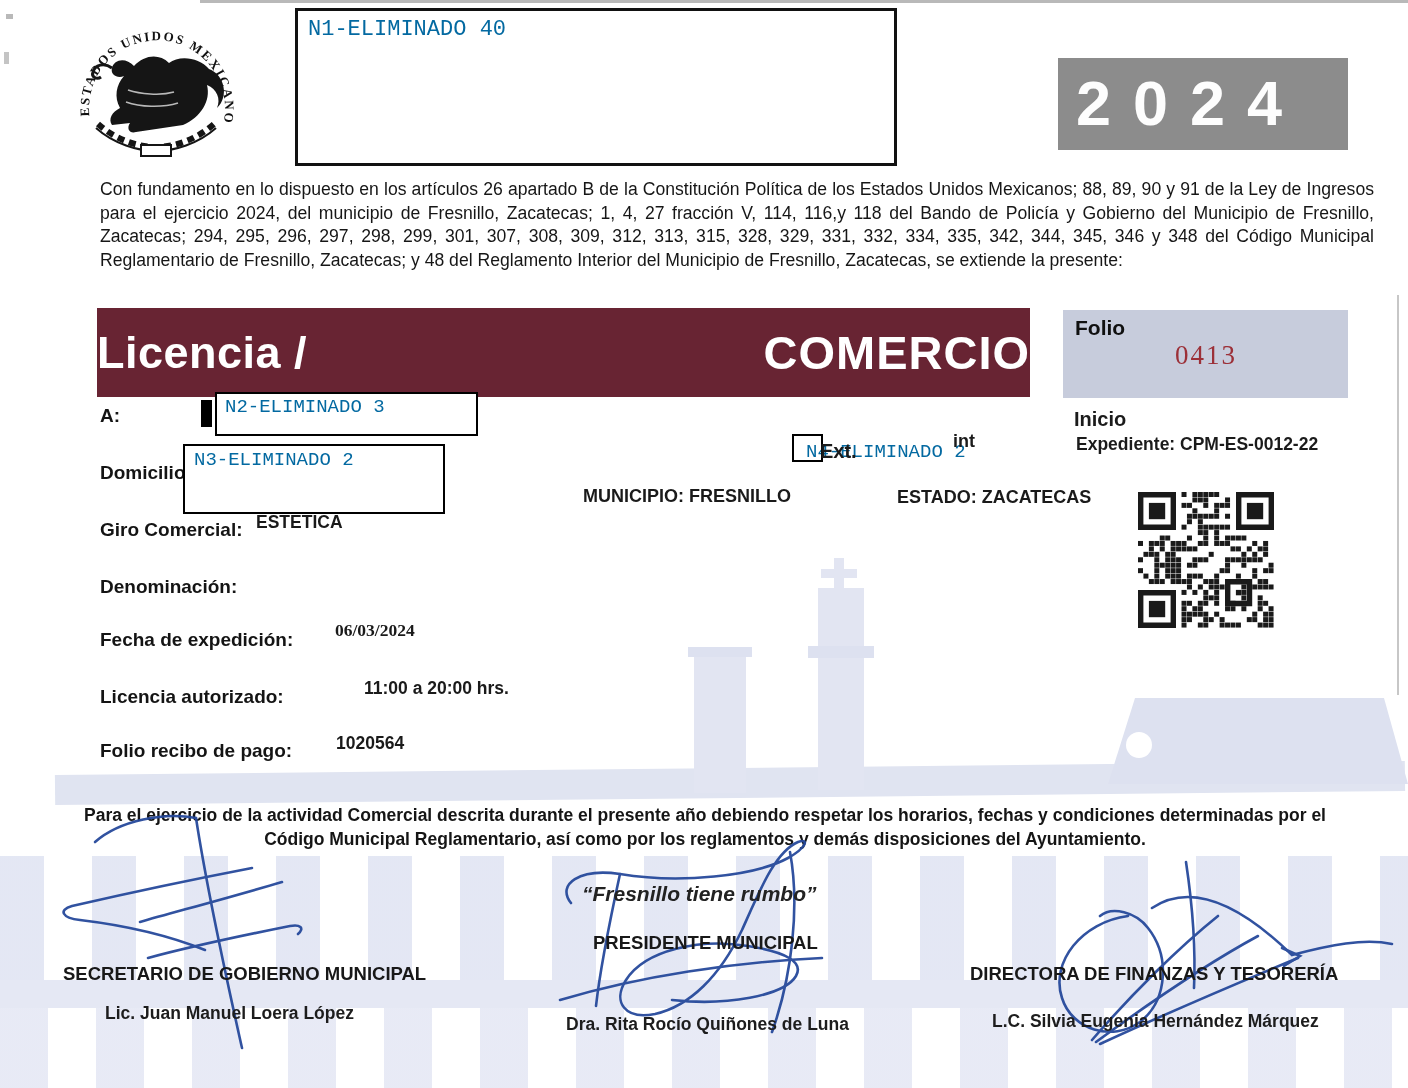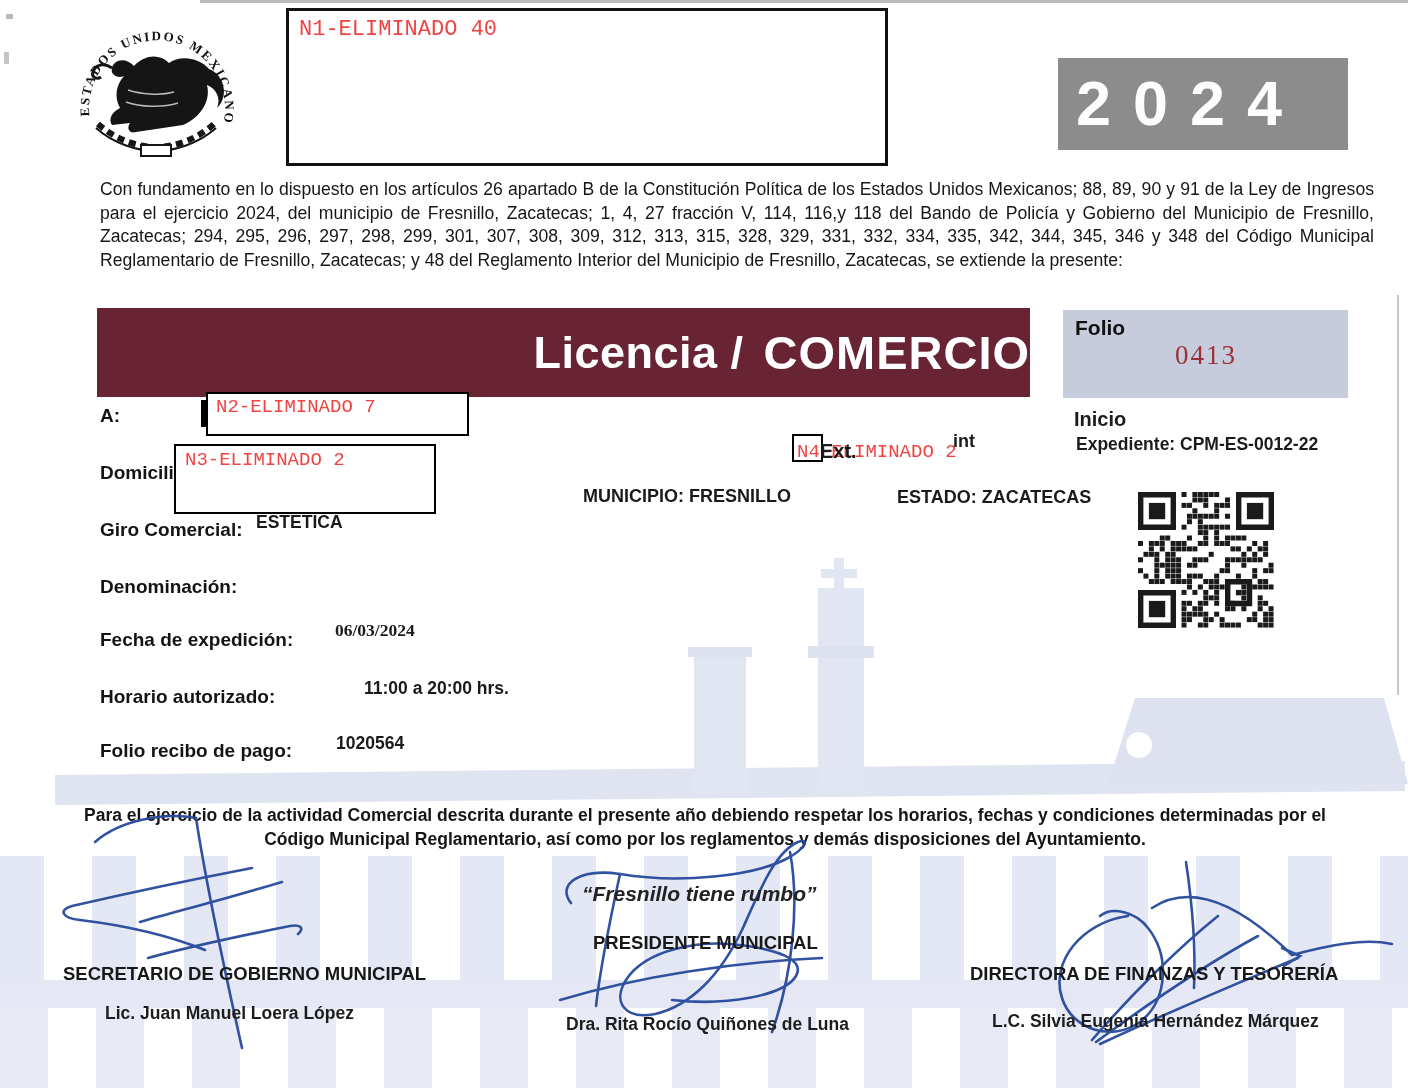--- a/index.html
+++ b/index.html
@@ -2,21 +2,21 @@
 <html><head>
 <meta charset="utf-8">
 <style>
   * { margin:0; padding:0; box-sizing:border-box; }
   body { background:#e8e8e8; font-family:"Liberation Sans", sans-serif; }
   #page {
     position:relative; width:1408px; height:1088px; margin:0 auto;
     background:#ffffff; overflow:hidden; color:#1b1b1b;
   }
   .abs { position:absolute; }
-  .mono { font-family:"Liberation Mono","DejaVu Sans Mono",monospace; color:#ef4444; }
+  .mono { font-family:"Liberation Mono","DejaVu Sans Mono",monospace; color:#0369a1;margin-left:9px; }
 
   
   .scan-top { left:200px; top:0; width:1208px; height:3px; background:#a2a2a2; opacity:.75; }
   .scan-right { left:1397px; top:295px; width:2px; height:400px; background:#c7c7c7; }
   .scan-mark1 { left:6px; top:14px; width:7px; height:5px; background:#b9b9b9; }
   .scan-mark2 { left:4px; top:52px; width:5px; height:12px; background:#c4c4c4; }
 
   
   .wm { background:#e2e5f2; }
   .wm-band1 { left:55px; top:768px; width:1350px; height:30px; transform:rotate(-.6deg); background:#e0e4f1; }
@@ -50,21 +50,21 @@
   .int-label { left:953px; top:431px; font-size:18px; font-weight:800; }
 
   .badge-2024 { left:1058px; top:58px; width:290px; height:92px; background:#8c8c8c;
     color:#fdfdfd; font-weight:800; font-size:63px; letter-spacing:22px;
     line-height:90px; padding-left:18px; }
 
   .legal { left:100px; top:178px; width:1274px; font-size:17.6px; line-height:23.6px;
            text-align:justify; color:#161616; }
 
   .banner { left:97px; top:308px; width:933px; height:89px; background:#682433;
-            display:flex; align-items:center; justify-content:flex-end; color:#fff;gap:20px; }
+            display:flex; align-items:center; justify-content:space-between; color:#fff;gap:20px; }
   .banner .t1 { font-size:45px; font-weight:600; letter-spacing:.5px; }
   .banner .t2 { font-size:47px; font-weight:800; letter-spacing:1px; }
 
   .folio-box { left:1063px; top:310px; width:285px; height:88px; background:#c7ccdc; }
   .folio-label { left:1075px; top:316px; font-size:21px; font-weight:800; color:#101010; }
   .folio-number { left:1175px; top:340px; font-family:"Liberation Serif",serif;
                   font-size:27px; color:#9c3038; letter-spacing:2px; }
   .inicio-label { left:1074px; top:408px; font-size:20px; font-weight:800; }
   .expediente { left:1076px; top:434px; font-size:17.5px; font-weight:700; }
 
@@ -134,42 +134,42 @@
   </div>
 
   <div class="abs content folio-box"></div>
   <div class="abs content folio-label">Folio</div>
   <div class="abs content folio-number">0413</div>
   <div class="abs content inicio-label">Inicio</div>
   <div class="abs content expediente">Expediente: CPM-ES-0012-22</div>
 
   <div class="abs content f-label" style="left:100px; top:405px;">A:</div>
   <div class="abs content n2-blob"></div>
-  <div class="abs content n2-box mono">N2-ELIMINADO 7</div>
+  <div class="abs content n2-box mono">N2-ELIMINADO 3</div>
 
   <div class="abs content f-label" style="left:100px; top:462px;">Domicilio:</div>
   <div class="abs content n3-box mono">N3-ELIMINADO 2</div>
 
   <div class="abs content n4-text mono">N4-ELIMINADO 2</div>
   <div class="abs content n4-frame"></div>
   <div class="abs content ext-label">Ext.</div>
   <div class="abs content int-label">int</div>
 
   <div class="abs content f-value" style="left:583px; top:486px; font-size:18px;">MUNICIPIO: FRESNILLO</div>
   <div class="abs content f-value" style="left:897px; top:487px; font-size:18px;">ESTADO: ZACATECAS</div>
 
   <div class="abs content f-label" style="left:100px; top:519px;">Giro Comercial:</div>
   <div class="abs content f-value" style="left:256px; top:512px;">ESTETICA</div>
 
   <div class="abs content f-label" style="left:100px; top:576px;">Denominación:</div>
 
   <div class="abs content f-label" style="left:100px; top:629px;">Fecha de expedición:</div>
   <div class="abs content f-value" style="left:335px; top:620px;font-family:Liberation Serif, serif;">06/03/2024</div>
 
-  <div class="abs content f-label" style="left:100px; top:686px;">Horario autorizado:</div>
+  <div class="abs content f-label" style="left:100px; top:686px;">Licencia autorizado:</div>
   <div class="abs content f-value" style="left:364px; top:678px;">11:00 a 20:00 hrs.</div>
 
   <div class="abs content f-label" style="left:100px; top:740px;">Folio recibo de pago:</div>
   <div class="abs content f-value" style="left:336px; top:733px;">1020564</div>
 
   <svg class="abs content" style="left:1138px; top:492px;" width="136" height="136" viewBox="0 0 136 136">
     <rect width="136" height="136" fill="#ffffff"></rect>
     <g fill="#1a1a1a" fill-rule="evenodd">
       <path d="M0 0h38v38H0z M5.4 5.4h27.2v27.2H5.4z"></path>
       <path d="M98 0h38v38H98z M103.4 5.4h27.2v27.2h-27.2z"></path>

